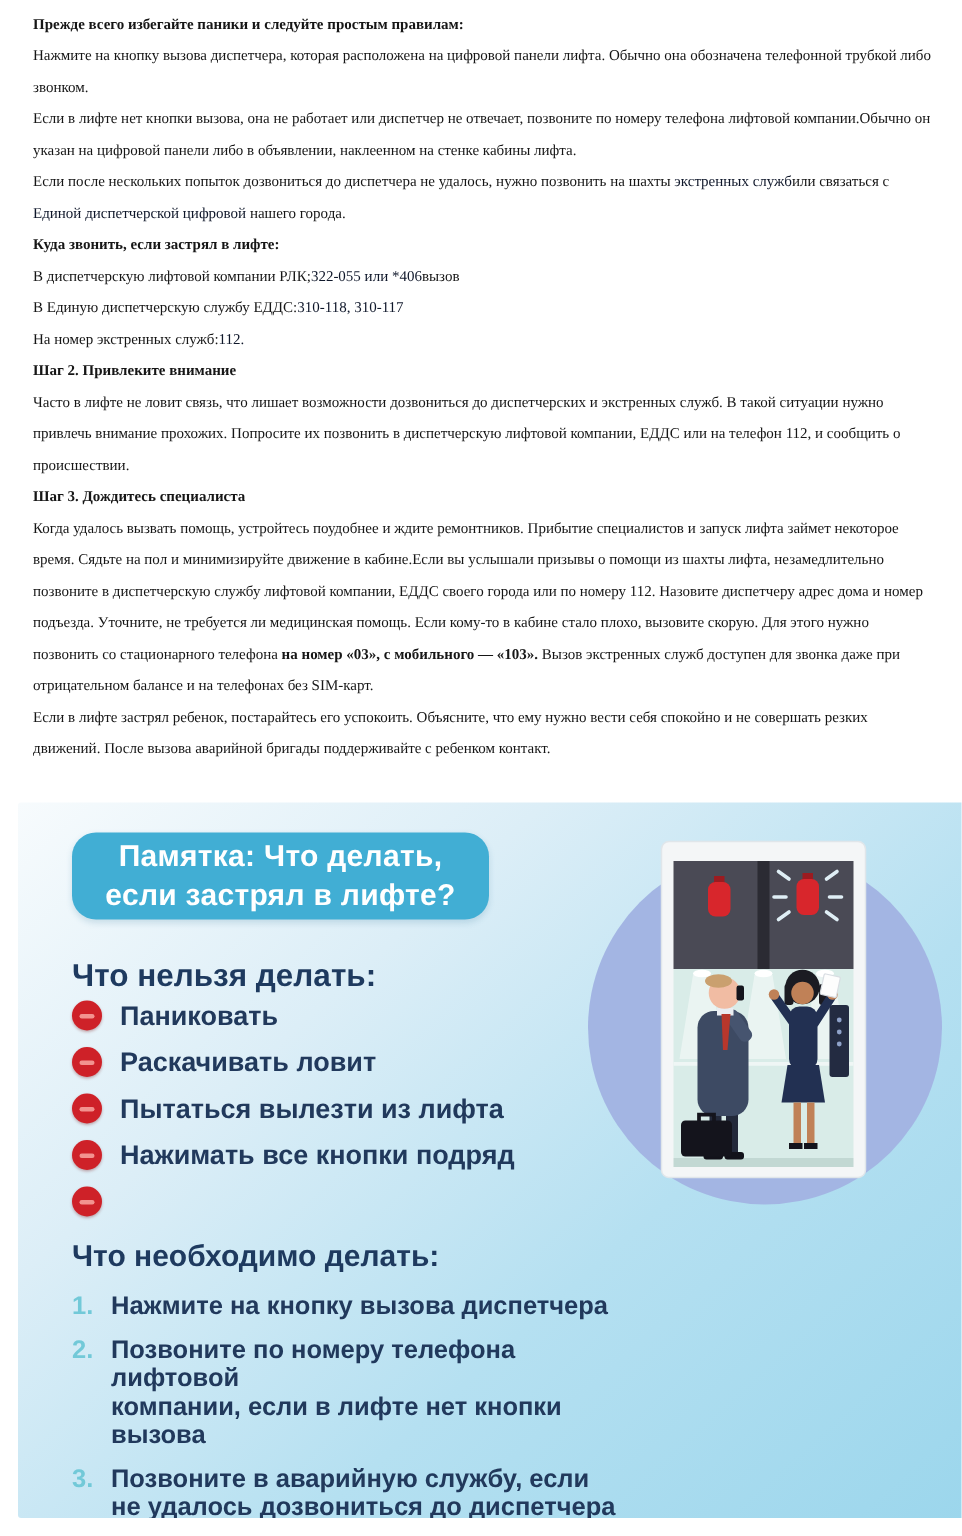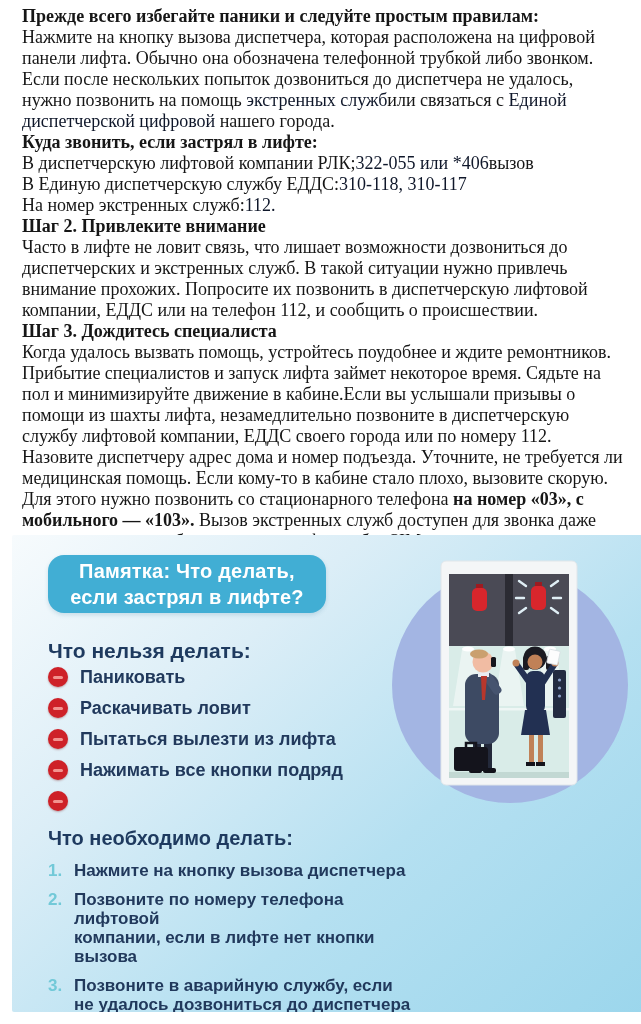--- a/index.html
+++ b/index.html
@@ -3,21 +3,21 @@
 <meta charset="utf-8">
 <style>
   html,body{margin:0;padding:0;}
   body{
     width:641px;height:1024px;background:#ffffff;position:relative;
     font-family:"Liberation Serif", serif;overflow:hidden;
   }
   
   .article{
     position:absolute;left:22px;top:6px;width:602px;
-    font-size:18px;line-height:21px;color:#161616;
+    font-size:10px;line-height:21px;color:#161616;
   }
   .article p{margin:0;}
   .article .b{font-weight:bold;}
   .article .r{color:#0f172a;}
   
   .infographic{
     position:absolute;left:12px;top:535px;width:621px;height:477px;
     background:linear-gradient(138deg,#f7fbfd 0%,#dceef7 30%,#b5e0f1 62%,#9bd6ec 100%);
     font-family:"Liberation Sans", sans-serif;overflow:hidden;border-radius:2px;padding-left:23px;
   }
@@ -59,21 +59,22 @@
   .do-num{color:#72c9d8;flex:0 0 26px;}
   .do-text{white-space:pre-line;}
   .illustration{position:absolute;left:368px;top:23px;width:260px;height:250px;}
 </style>
 </head>
 <body>
 
 <div class="article">
     <p><span class="b">Прежде всего избегайте паники и следуйте простым правилам:</span></p>
     <p><span>Нажмите на кнопку вызова диспетчера, которая расположена на цифровой панели лифта. Обычно она обозначена телефонной трубкой либо звонком.</span></p>
-    <p><span>Если после нескольких попыток дозвониться до диспетчера не удалось, нужно позвонить на помощь </span><span class="r">экстренных служб</span><span>или связаться с </span><span class="r">Единой диспетчерской цифровой</span><span> нашего города.</span></p>
+    <p><span>Если в лифте нет кнопки вызова, она не работает или диспетчер не отвечает, позвоните по номеру телефона лифтовой компании.Обычно он указан на цифровой панели либо в объявлении, наклеенном на стенке кабины лифта.</span></p>
+    <p><span>Если после нескольких попыток дозвониться до диспетчера не удалось, нужно позвонить на шахты </span><span class="r">экстренных служб</span><span>или связаться с </span><span class="r">Единой диспетчерской цифровой</span><span> нашего города.</span></p>
     <p><span class="b">Куда звонить, если застрял в лифте:</span></p>
     <p><span>В диспетчерскую лифтовой компании РЛК;</span><span class="r">322-055 или *406</span><span>вызов</span></p>
     <p><span>В Единую диспетчерскую службу ЕДДС:</span><span class="r">310-118, 310-117</span></p>
     <p><span>На номер экстренных служб:</span><span class="r">112.</span></p>
     <p><span class="b">Шаг 2. Привлеките внимание</span></p>
     <p><span>Часто в лифте не ловит связь, что лишает возможности дозвониться до диспетчерских и экстренных служб. В такой ситуации нужно привлечь внимание прохожих. Попросите их позвонить в диспетчерскую лифтовой компании, ЕДДС или на телефон 112, и сообщить о происшествии.</span></p>
     <p><span class="b">Шаг 3. Дождитесь специалиста</span></p>
     <p><span>Когда удалось вызвать помощь, устройтесь поудобнее и ждите ремонтников. Прибытие специалистов и запуск лифта займет некоторое время. Сядьте на пол и минимизируйте движение в кабине.Если вы услышали призывы о помощи из шахты лифта, незамедлительно позвоните в диспетчерскую службу лифтовой компании, ЕДДС своего города или по номеру 112. Назовите диспетчеру адрес дома и номер подъезда. Уточните, не требуется ли медицинская помощь. Если кому-то в кабине стало плохо, вызовите скорую. Для этого нужно позвонить со стационарного телефона </span><span class="b">на номер «03», с мобильного — «103».</span><span> Вызов экстренных служб доступен для звонка даже при отрицательном балансе и на телефонах без SIM-карт.</span></p>
     <p><span>Если в лифте застрял ребенок, постарайтесь его успокоить. Объясните, что ему нужно вести себя спокойно и не совершать резких движений. После вызова аварийной бригады поддерживайте с ребенком контакт.</span></p>
   </div>

